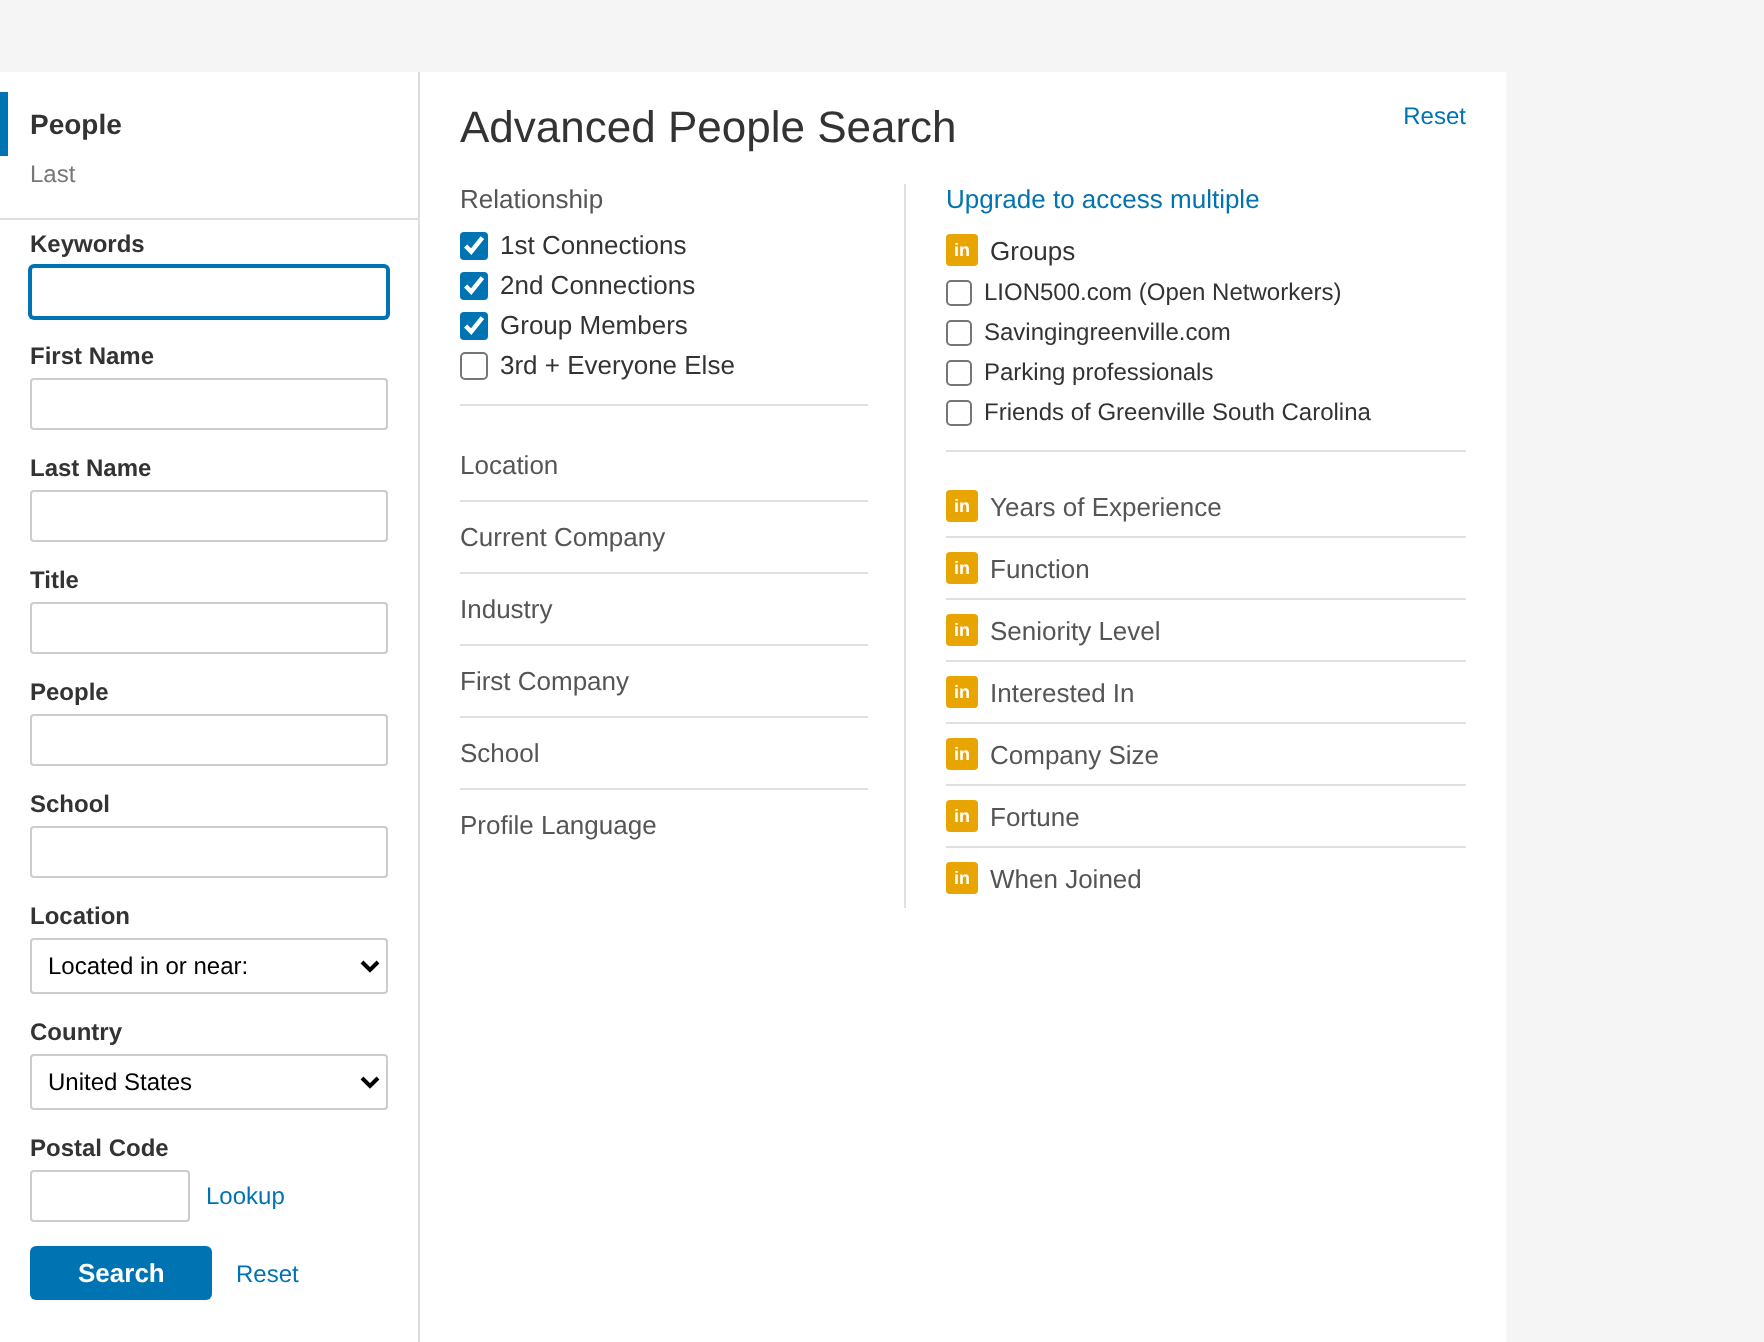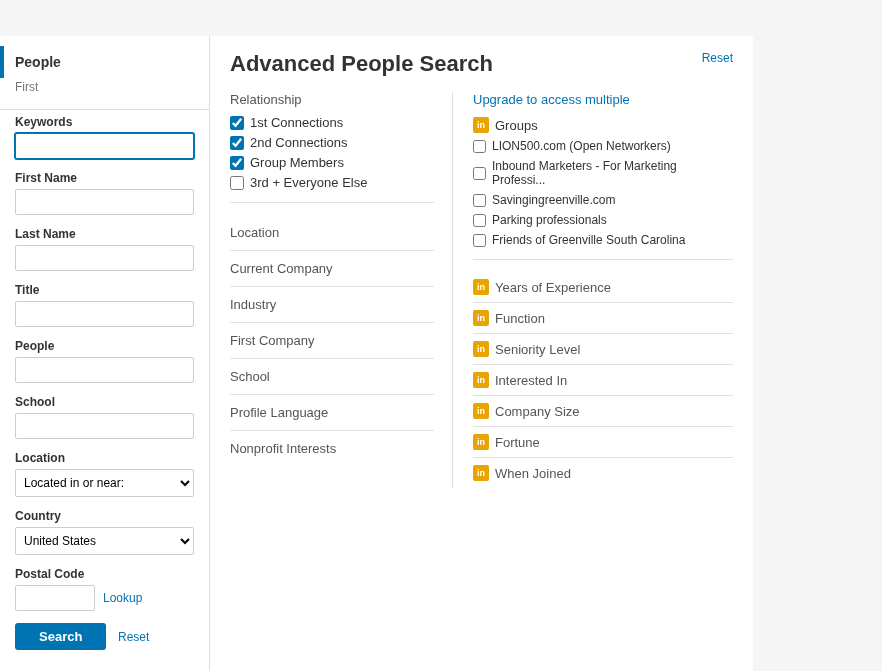--- a/index.html
+++ b/index.html
@@ -103,21 +103,21 @@
       overflow-y: auto;
     }
     .main-header {
       display: flex;
       justify-content: space-between;
       align-items: flex-start;
       margin-bottom: 15px;
     }
     .main-title {
       font-size: 22px;
-      font-weight: bold;
+      font-weight: normal;
       color: #333;
     }
     .reset-link {
       font-size: 12px;
       color: #0073b2;
       cursor: pointer;
       text-decoration: none;
     }
 
     .content-columns {
@@ -251,21 +251,21 @@
 </head>
 <body>
 
 <div class="page-wrapper">
 
   <div class="sidebar">
     <div class="people-header-row">
       <div class="blue-indicator"></div>
       <span class="people-label">People</span>
     </div>
-    <div class="sidebar-sub">First</div>
+    <div class="sidebar-sub">Last</div>
     <hr class="sidebar-divider">
 
     <div class="sidebar-form">
       <div class="form-group">
         <label>Keywords</label>
         <input type="text" class="keyword-input" style="">
       </div>
       <div class="form-group">
         <label>First Name</label>
         <input type="text" style="">
@@ -350,43 +350,36 @@
         </div>
         <div class="filter-row">
           <span>First Company</span>
         </div>
         <div class="filter-row">
           <span>School</span>
         </div>
         <div class="filter-row">
           <span>Profile Language</span>
         </div>
-        <div class="filter-row">
-          <span>Nonprofit Interests</span>
-        </div>
       </div>
 
       <div class="right-col">
         <a class="upgrade-link">Upgrade to access multiple</a>
 
         <div class="group-item">
           <span class="in-badge">in</span>
           <span style="font-weight:normal;font-size:13px;color:#333;">Groups</span>
         </div>
 
         <div class="group-item">
           <input type="checkbox" class="group-checkbox" style="">
           <span class="group-name">LION500.com (Open Networkers)</span>
         </div>
         <div class="group-item">
           <input type="checkbox" class="group-checkbox" style="">
-          <span class="group-name">Inbound Marketers - For Marketing Professi...</span>
-        </div>
-        <div class="group-item">
-          <input type="checkbox" class="group-checkbox" style="">
           <span class="group-name">Savingingreenville.com</span>
         </div>
         <div class="group-item">
           <input type="checkbox" class="group-checkbox" style="">
           <span class="group-name">Parking professionals</span>
         </div>
         <div class="group-item">
           <input type="checkbox" class="group-checkbox" style="">
           <span class="group-name">Friends of Greenville South Carolina</span>
         </div>

